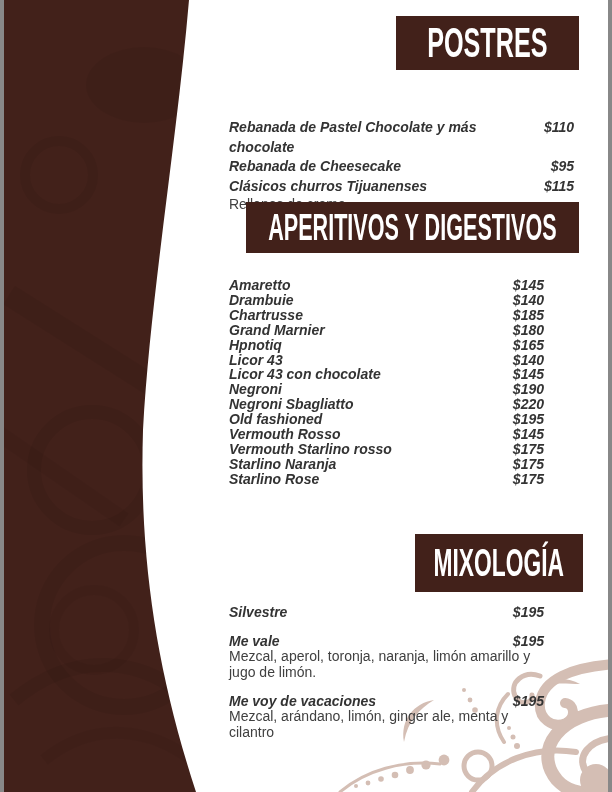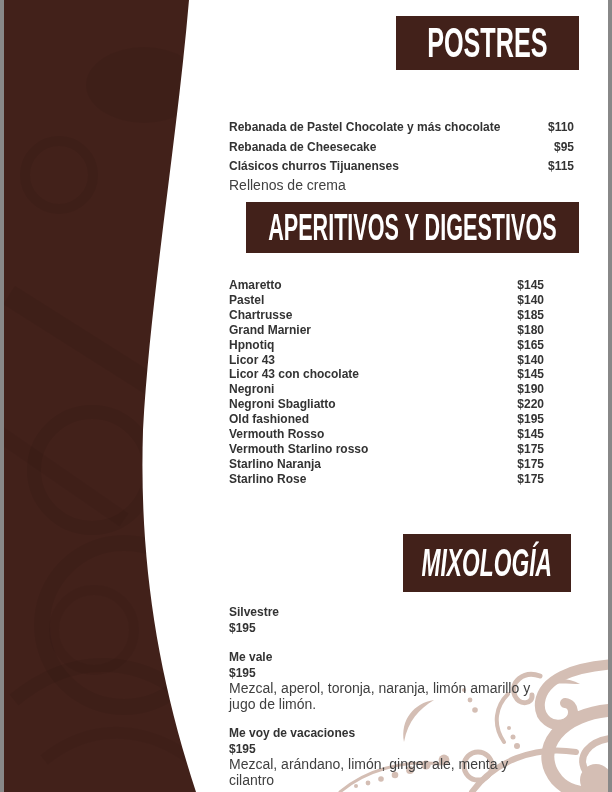--- a/index.html
+++ b/index.html
@@ -36,51 +36,52 @@
     white-space: nowrap;
     transform: scaleX(0.60);
     transform-origin: center;
     letter-spacing: 0px;
     line-height: 1;
   }
   .banner-postres    { left: 392px; top: 16px;  width: 183px; height: 54px; }
   .banner-postres    .banner-text { font-size: 42px; }
   .banner-aperitivos { left: 242px; top: 202px; width: 333px; height: 51px; text-align: center; }
   .banner-aperitivos .banner-text { font-size: 36px; }
-  .banner-mixologia  { left: 399px; top: 534px; width: 168px; height: 58px; font-style: italic; }
+  .banner-mixologia  { left: 411px; top: 534px; width: 168px; height: 58px; }
   .banner-mixologia  .banner-text { font-size: 38px; }
 
   
   .menu-list { position: absolute; }
   .mrow {
     display: flex;
     justify-content: space-between;
     align-items: baseline;
   }
   .item-name, .item-price {
     font-weight: bold;
-    font-size: 12px;
+    font-size: 14px;
     color: var(--item_text, #333333);
+    font-style: italic;
   }
   .item-note, .item-desc {
     font-weight: normal;
     font-size: 14px;
     color: var(--desc_text, #404040);
   }
 
   .list-postres { left: 225px; top: 118px; width: 345px; }
   .list-postres .mrow { line-height: 19.5px; }
   .list-postres .item-note { line-height: 17px; }
 
   .list-aperitivos { left: 225px; top: 278px; width: 315px; }
   .list-aperitivos .mrow { line-height: 14.9px; align-items: flex-end; }
 
   .list-mixologia { left: 225px; top: 604px; width: 315px; }
   .list-mixologia .m-item { margin-bottom: 13px; }
-  .list-mixologia .mrow { line-height: 16px; flex-direction: column; }
+  .list-mixologia .mrow { line-height: 16px; }
   .list-mixologia .item-desc { line-height: 15.5px; }
 </style>
 </head>
 <body>
 
 <div class="page">
 
   <svg class="layer side-panel-layer" viewBox="0 0 612 792" aria-hidden="true">
     <defs>
       <clipPath id="panelClip">
@@ -169,21 +170,21 @@
     </div>
     <div class="menu-list list-aperitivos">
 
         <div class="mrow">
           <span class="item-name">Amaretto</span>
           <span class="item-price">$145</span>
         </div>
 
 
         <div class="mrow">
-          <span class="item-name">Pastel</span>
+          <span class="item-name">Drambuie</span>
           <span class="item-price">$140</span>
         </div>
 
         <div class="mrow">
           <span class="item-name">Chartrusse</span>
           <span class="item-price">$185</span>
         </div>
 
 
         <div class="mrow">

